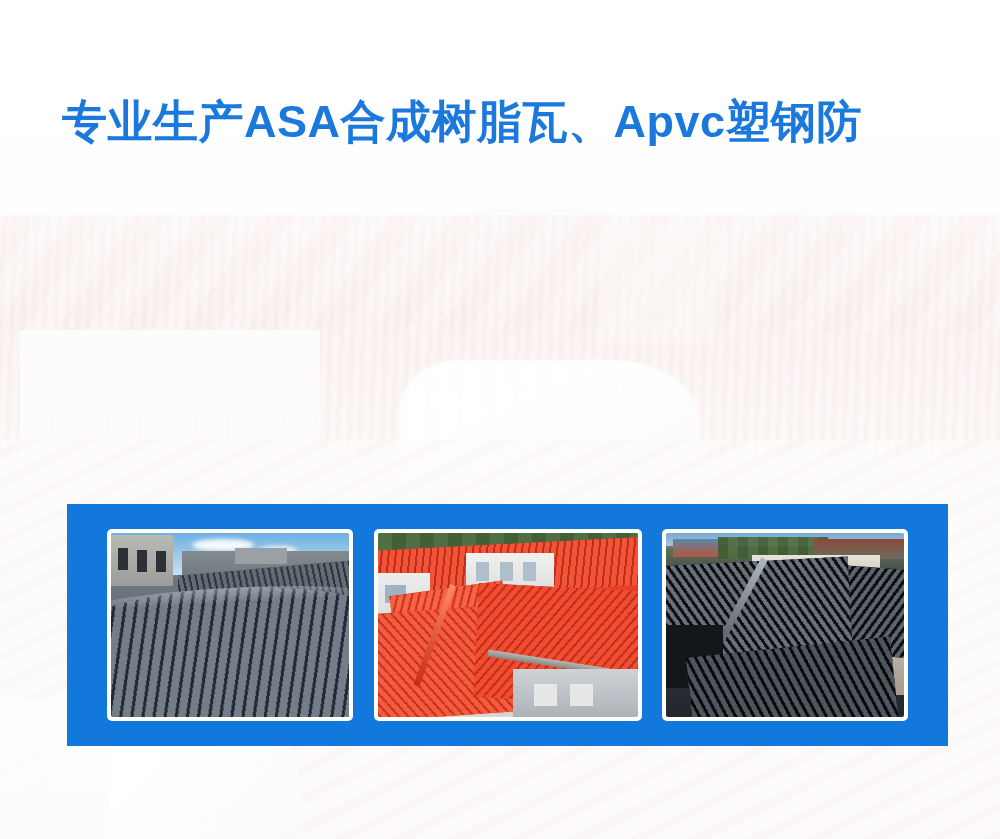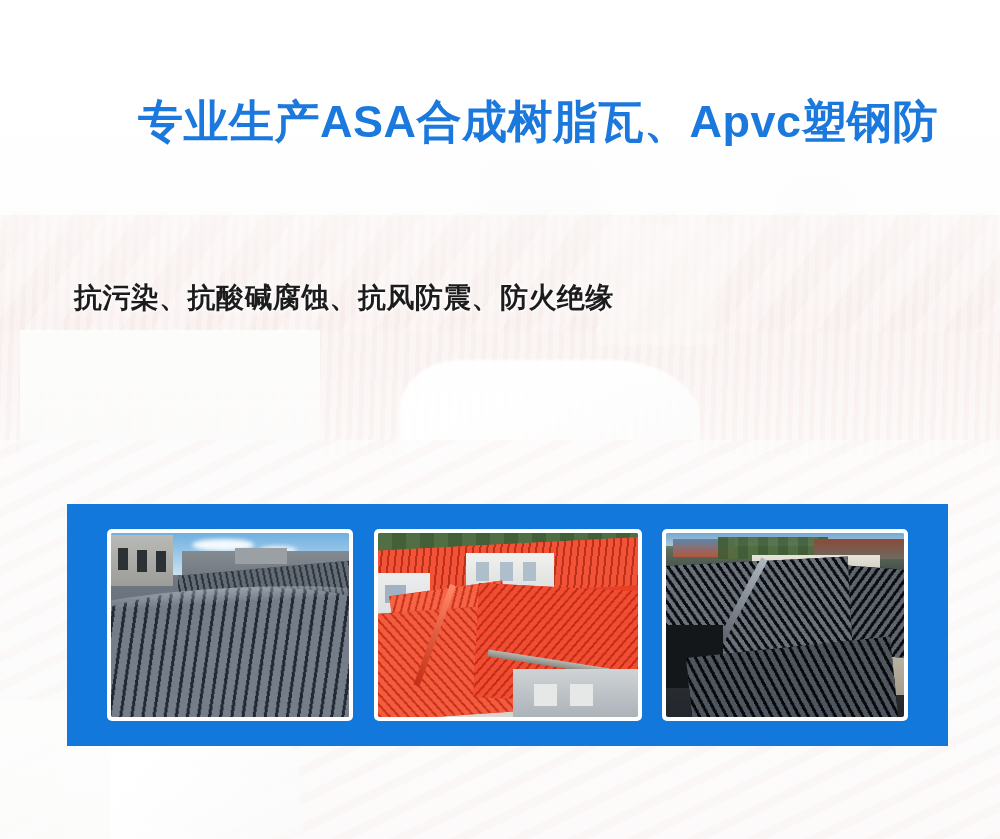--- a/index.html
+++ b/index.html
@@ -132,21 +132,21 @@
 
   
   .content { position: relative; z-index: 5; }
 
   .headline {
     position: absolute;
     left: 0; top: 92px;
     width: 1000px;
     padding: 0 62px;
     box-sizing: border-box;
-    text-align: right;
+    text-align: left;
     font-size: 45px;
     font-weight: bold;
     line-height: 60px;
     letter-spacing: .5px;
     color: #1b79de;
     -webkit-text-stroke: 4px #ffffff;
     paint-order: stroke fill;
     text-shadow: 0 0 10px rgba(255,255,255,.95), 0 0 3px rgba(255,255,255,.9);
     white-space: nowrap;
   }
@@ -409,21 +409,20 @@
     <div class="bg-wash"></div>
   </div>
 
   <div class="content">
 
     <div class="headline">
       <span class="line">专业生产ASA合成树脂瓦、Apvc塑钢防</span>
     </div>
 
     <div class="subhead">
-      <span class="line">抗污染、抗酸碱腐蚀、抗风防震、防火绝缘</span>
     </div>
 
     <div class="gallery">
 
       <div class="photo">
         <div class="photo-inner ph1">
           <div class="sky"></div>
           <div class="cloud1"></div>
           <div class="cloud2"></div>
           <div class="bldg-l"></div>

